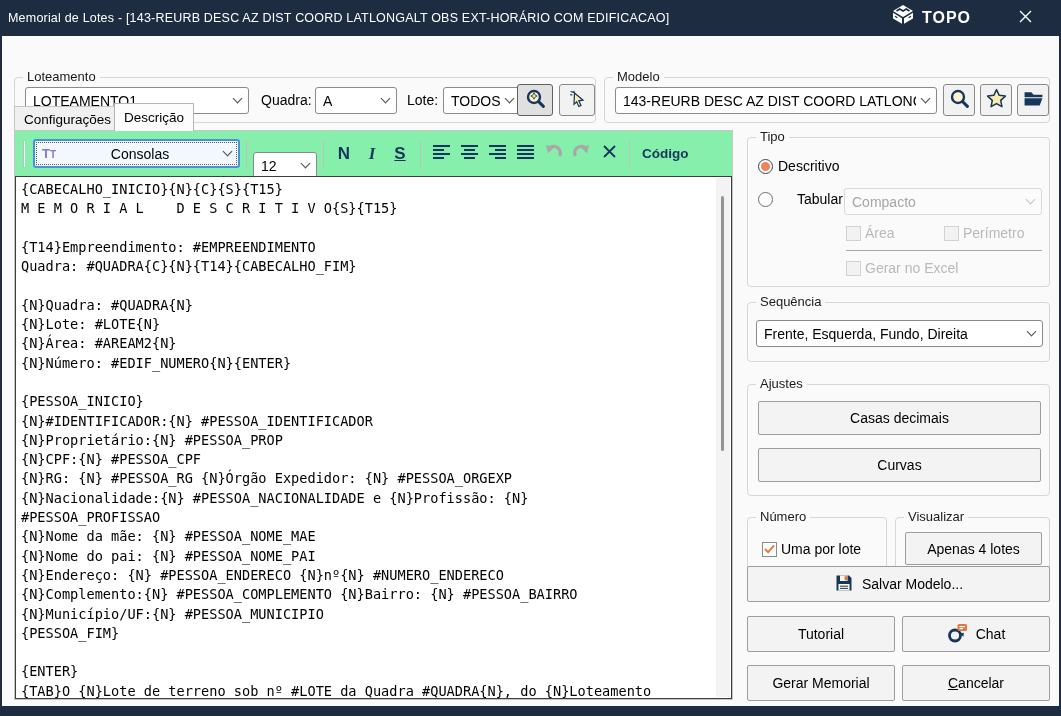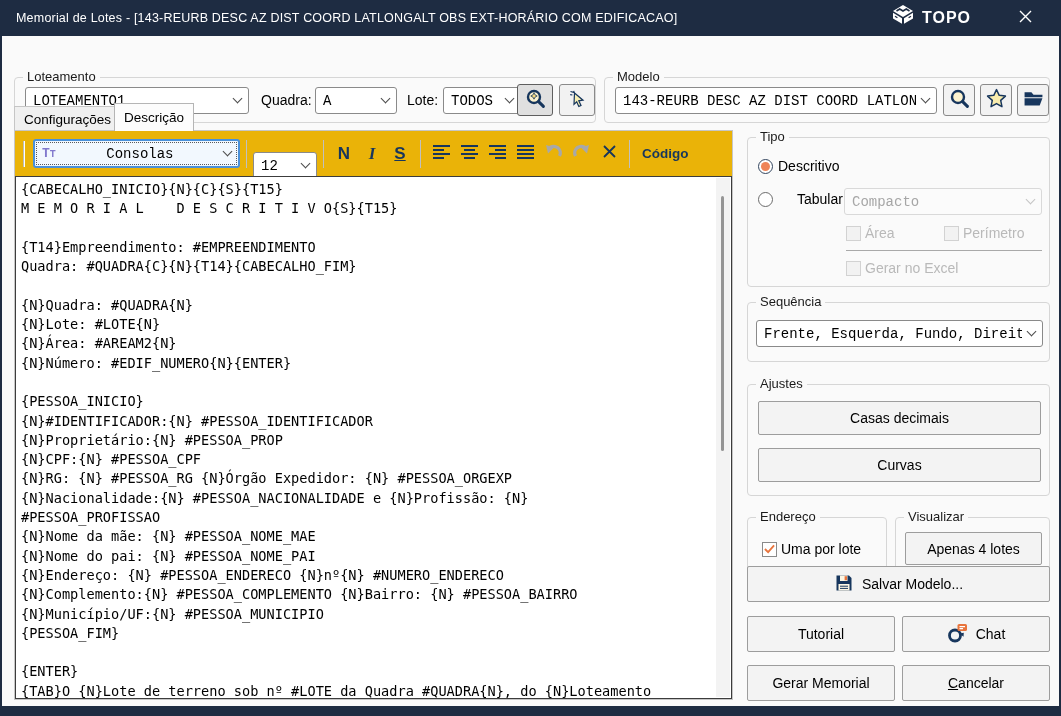--- a/index.html
+++ b/index.html
@@ -5,32 +5,32 @@
   * { box-sizing: border-box; margin: 0; padding: 0; }
   body { font-family: "Liberation Sans", sans-serif; background: #6b6b6b; }
   .win {
     position: relative; width: 1061px; height: 716px; margin: 0 auto;
     background: #fafafa; border-left: 2px solid #1e2c42; border-right: 2px solid #1e2c42;
     border-bottom: 10px solid #1e2c42; overflow: hidden;
   }
   
   .titlebar { position: absolute; left: -2px; top: 0; width: 1061px; height: 36px;
     background: #1e2c42; display: flex; align-items: center; color: #fff; }
-  .title-text { font-size: 12.5px; padding-left: 16px; letter-spacing: .2px; }
+  .title-text { font-size: 12.5px; padding-left: 8px; letter-spacing: .2px; }
   .logo { position: absolute; right: 90px; top: 0; height: 36px; display: flex; align-items: center; gap: 6px; }
   .logo-word { font-size: 16px; font-weight: bold; letter-spacing: 1px; }
   .close-btn { position: absolute; right: 16px; top: 0; width: 40px; height: 36px;
     display: flex; align-items: center; justify-content: center; cursor: pointer; }
   
   .group { position: absolute; border: 1px solid #d6d6d6; border-radius: 4px; background: transparent; margin-top: 29px; }
   .group-label { position: absolute; top: -9px; left: 8px; background: #fafafa; padding: 0 4px;
     font-size: 13px; color: #1a1a1a; white-space: nowrap; }
   
   .combo { display: flex; align-items: center; background: #fff; border: 1px solid #8a8a8a;
-    border-radius: 3px; padding: 12px 7px; font-size: 14px; color: #000; overflow: hidden; font-family: Liberation Mono, monospace; }
+    border-radius: 3px; padding: 12px 7px; font-size: 14px; color: #000; overflow: hidden; }
   .combo-val { white-space: nowrap; overflow: hidden; flex: 1; }
   .chev { flex: 0 0 auto; width: 7px; height: 7px; border-right: 1.5px solid #4c4c4c;
     border-bottom: 1.5px solid #4c4c4c; transform: rotate(45deg); margin-left: 6px; margin-top: -4px; }
   .combo.disabled { background: #fbfbfb; border-color: #d9d9d9; color: #a6a6a6; }
   .combo.disabled .chev { border-color: #c4c4c4; }
   .combo.focused { border: 2px solid #4a90d9; background: #f2f8fe; outline: 1px dotted #5a5a5a; outline-offset: -4px; }
   .inline-label { font-size: 14px; color: #000; white-space: nowrap; }
   
   .icon-btn { display: flex; align-items: center; justify-content: center; background: #f2f2f2;
     border: 1px solid #8a8a8a; border-radius: 3px; cursor: pointer; }
@@ -39,21 +39,21 @@
     background: #f3f3f3; border: 1px solid #9d9d9d; border-radius: 2px; font-size: 14px;
     color: #000; cursor: pointer; }
   .accel::first-letter { text-decoration: underline; }
   
   .tab { position: absolute; height: 25px; top: 106px; display: flex; align-items: center;
     padding: 0 9px; font-size: 13.5px; background: #f0f0f0; border: 1px solid #c6c6c6;
     border-bottom: none; cursor: pointer; }
   .tab.active { top: 103px; height: 28px; background: #fcfcfc; z-index: 3; border-color: #b5b5b5; }
   
   .panel { position: absolute; left: 12px; top: 130px; width: 719px; height: 570px;
-    background: #eab308; border: 1px solid #c6c6c6; }
+    background: #86efac; border: 1px solid #c6c6c6; }
   .toolbar { position: absolute; left: 0; top: 0; right: 0; height: 45px;
     display: flex; align-items: center; padding-left: 8px; }
   .grip { width: 0; height: 26px; border-left: 1px solid #bdbdbd; border-right: 1px solid #fff; margin-right: 8px; }
   .tsep { width: 0; height: 28px; border-left: 1px solid #c0c0c0; margin: 0 6px; }
   .tbtn { width: 28px; height: 28px; display: flex; align-items: center; justify-content: center;
     cursor: pointer; border-radius: 2px; }
   .fmt { font-size: 17px; color: #17365d; font-weight: bold; }
   .fmt.it { font-family: "Liberation Serif", serif; font-style: italic; }
   .fmt.un { text-decoration: underline; }
   .code-label { font-size: 13.5px; font-weight: bold; color: #17365d; padding: 0 6px; cursor: pointer; }
@@ -356,21 +356,21 @@
     <span class="group-label">Ajustes</span>
     <div class="btn" style="left:10px; top:16px; width:283px; height:34px;">
       <span>Casas decimais</span>
     </div>
     <div class="btn" style="left:10px; top:63px; width:283px; height:34px;">
       <span>Curvas</span>
     </div>
   </div>
 
   <div class="group" style="left:745px; top:488px; width:140px; height:64px;">
-    <span class="group-label">Endereço</span>
+    <span class="group-label">Número</span>
     <div class="checkbox" style="position:absolute; left:14px; top:23px;">
       <span class="cbox">
         <svg width="11" height="10" viewBox="0 0 12 10">
             <path d="M1 5 L4.5 8.5 L11 1" stroke="#e8743c" stroke-width="2" fill="none"></path>
           </svg>
       </span>
       <span>Uma por lote</span>
     </div>
   </div>
   <div class="group" style="left:893px; top:488px; width:155px; height:64px;">

